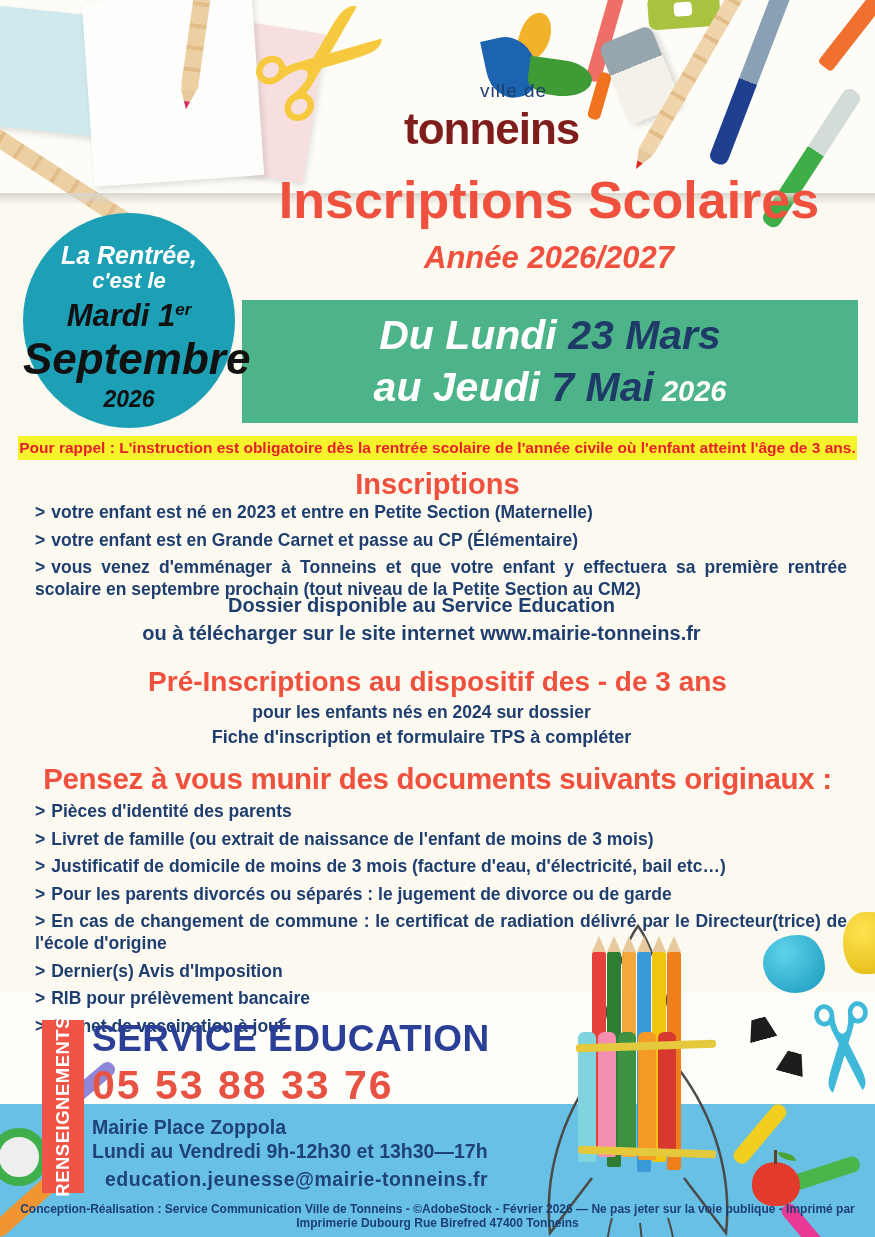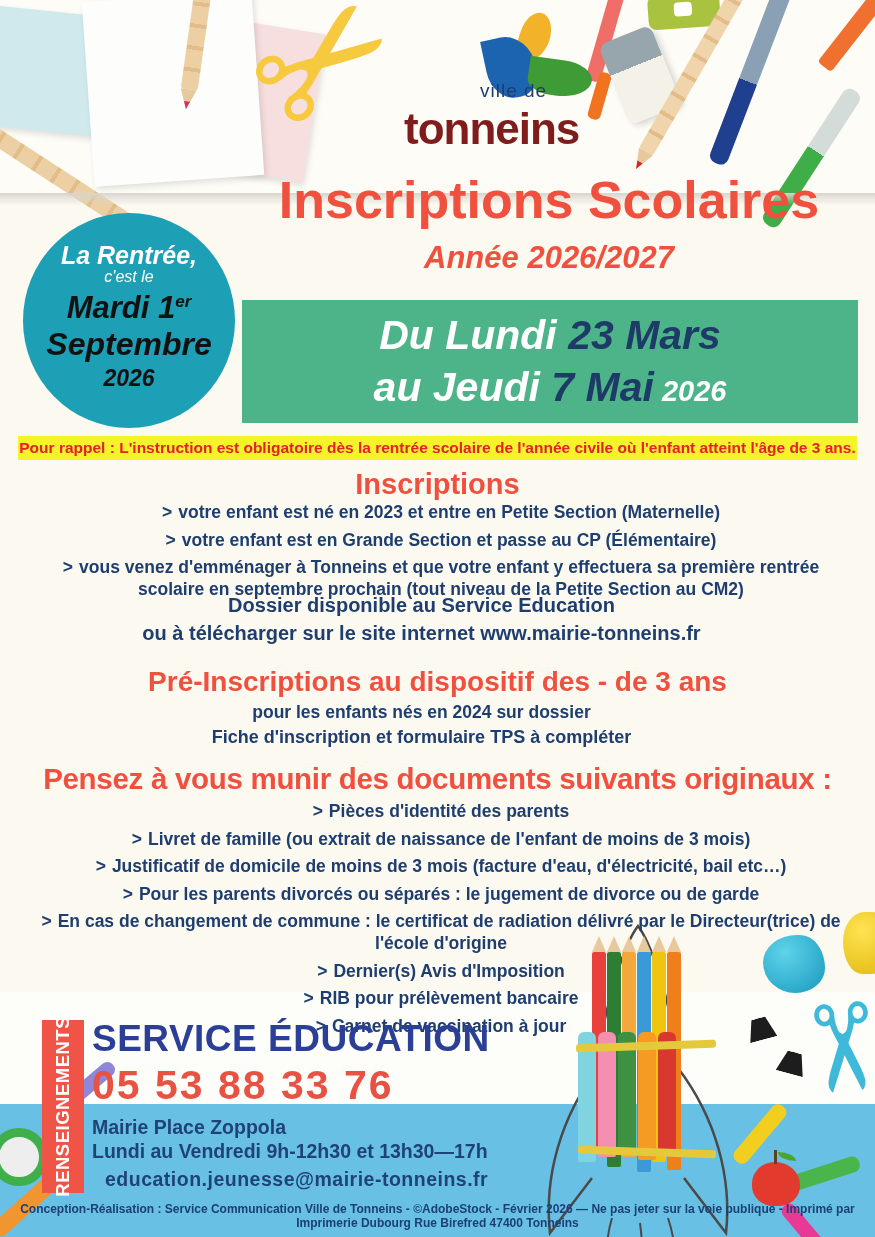--- a/index.html
+++ b/index.html
@@ -54,24 +54,24 @@
   .logo .name{position:absolute;left:6px;top:96px;font-size:44px;font-weight:800;color:#7f1d1d;letter-spacing:-1px;}
   .leaf{position:absolute;}
   .leaf-yellow{left:122px;top:4px;width:30px;height:48px;background:#f2b32a;border-radius:50% 50% 50% 0;transform:rotate(18deg);}
   .leaf-blue{left:88px;top:28px;width:50px;height:62px;background:#1c63b0;border-radius:0 70% 50% 60%;transform:rotate(-12deg);}
   .leaf-green{left:130px;top:52px;width:64px;height:36px;background:#3e9b35;border-radius:0 60% 70% 50%;transform:rotate(8deg);}
 
   
   .badge{position:absolute;left:23px;top:213px;width:212px;height:215px;background:#1da0b5;border-radius:50%;
     z-index:6;text-align:center;color:#fff;}
   .badge .l1{margin-top:28px;font-size:25px;font-style:italic;font-weight:700;}
-  .badge .l2{font-size:16px;font-style:italic;font-weight:400;margin-top:-2px;}
+  .badge .l2{font-size:22px;font-style:italic;font-weight:700;margin-top:-2px;}
   .badge .l3{font-size:31px;font-weight:800;font-style:italic;color:#111;margin-top:4px;}
   .badge .l3 sup{font-size:17px;}
-  .badge .l4{font-size:32px;font-weight:800;font-style:italic;color:#111;margin-top:0;}
+  .badge .l4{font-size:44px;font-weight:800;font-style:italic;color:#111;margin-top:0;}
   .badge .l5{font-size:23px;font-weight:800;font-style:italic;color:#111;margin-top:2px;}
 
   
   .green-banner{position:absolute;left:242px;top:300px;width:616px;height:123px;background:#4cb488;z-index:5;
     display:flex;flex-direction:column;justify-content:center;text-align:center;}
   .green-banner .row{font-size:41px;font-weight:800;font-style:italic;line-height:1.25;}
   .green-banner .w{color:#fff;}
   .green-banner .n{color:#1e3a66;}
   .green-banner .yr{color:#fff;font-size:29px;}
 
@@ -82,21 +82,21 @@
 
   
   .sec-head{position:absolute;width:839px;left:18px;text-align:center;color:#f0503e;font-weight:800;z-index:5;}
   .h-insc{top:468px;font-size:29px;}
   .h-pre{top:666px;font-size:28px;}
   .h-docs{top:762px;font-size:29.5px;letter-spacing:-0.3px;}
   .list{position:absolute;left:35px;width:812px;color:#1e3e6f;font-size:17.5px;font-weight:700;z-index:5;
     list-style:none;margin:0;padding:0;}
   .list-insc{top:501px;}
   .list-docs{top:800px;}
-  .list li{margin-bottom:5.5px;line-height:1.26;text-align:center;}
+  .list li{margin-bottom:5.5px;line-height:1.26;}
   .list li .mk{margin-right:6px;}
   .just{text-align:justify;}
   .center-note{position:absolute;left:2px;width:839px;text-align:center;color:#1e3e6f;font-weight:700;z-index:5;}
   .note1{top:594px;font-size:20px;}
   .note2{top:622px;font-size:20px;}
   .pre1{top:702px;font-size:17.5px;}
   .pre2{top:727px;font-size:18px;}
 
   
   .photo-bottom{position:absolute;left:0;top:992px;width:875px;height:245px;background:#fdfdfa;}
@@ -205,21 +205,21 @@
     </div>
   </div>
 
   <div class="yellow-bar">
     <span>Pour rappel : L'instruction est obligatoire dès la rentrée scolaire de l'année civile où l'enfant atteint l'âge de 3 ans.</span>
   </div>
 
   <div class="sec-head h-insc">Inscriptions</div>
   <ul class="list list-insc">
     <li><span class="mk">&gt;</span><span>votre enfant est né en 2023 et entre en Petite Section (Maternelle)</span></li>
-    <li><span class="mk">&gt;</span><span>votre enfant est en Grande Section et passe au CP (Élémentaire)</span></li>
+    <li><span class="mk">&gt;</span><span>votre enfant est en Grande Carnet et passe au CP (Élémentaire)</span></li>
     <li class="just"><span class="mk">&gt;</span><span>vous venez d'emménager à Tonneins et que votre enfant y effectuera sa première rentrée scolaire en septembre prochain (tout niveau de la Petite Section au CM2)</span></li>
   </ul>
   <div class="center-note note1">Dossier disponible au Service Education</div>
   <div class="center-note note2">ou à télécharger sur le site internet www.mairie-tonneins.fr</div>
 
   <div class="sec-head h-pre">Pré-Inscriptions au dispositif des - de 3 ans</div>
   <div class="center-note pre1">pour les enfants nés en 2024 sur dossier</div>
   <div class="center-note pre2">Fiche d'inscription et formulaire TPS à compléter</div>
 
   <div class="sec-head h-docs">Pensez à vous munir des documents suivants originaux :</div>

